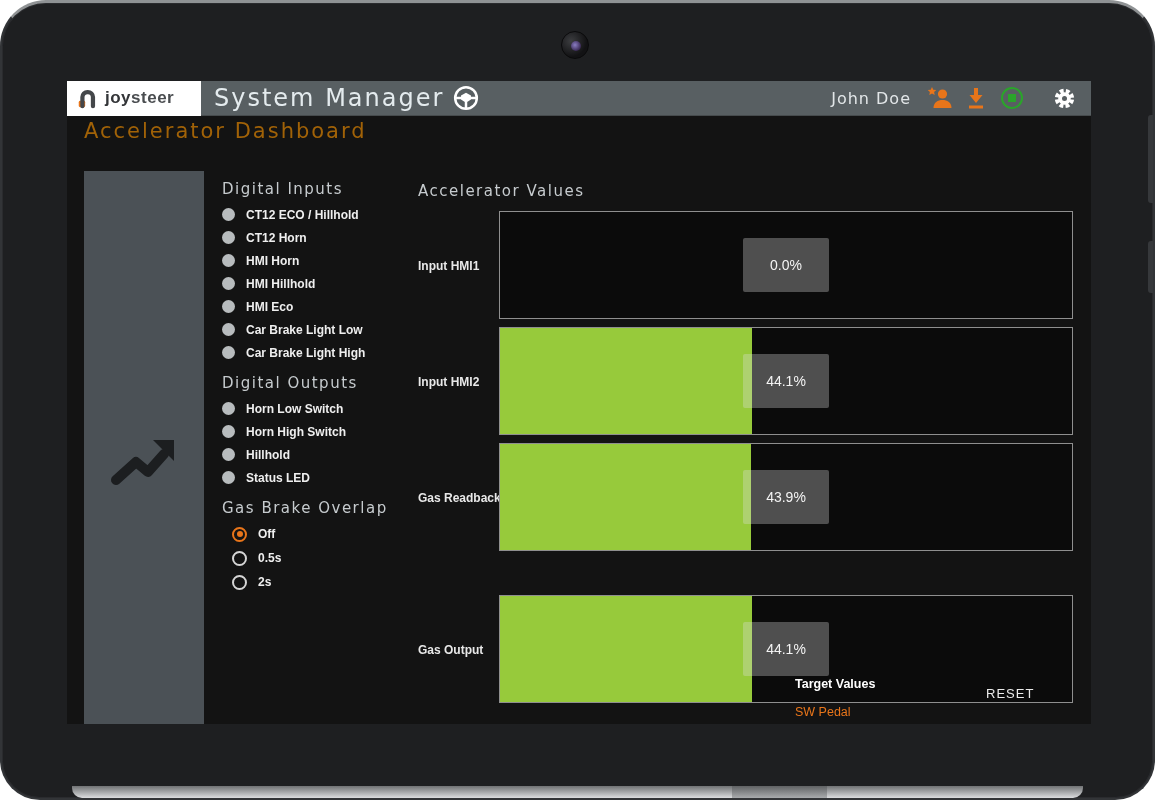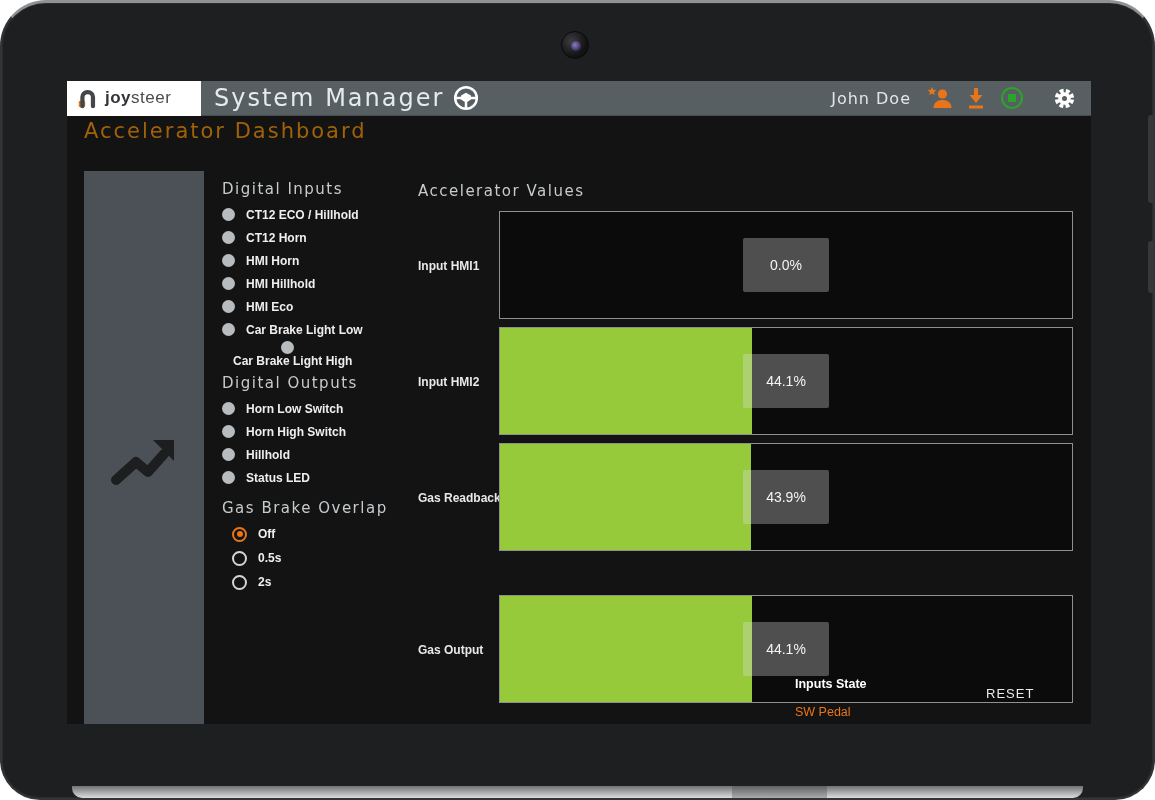--- a/index.html
+++ b/index.html
@@ -42,21 +42,21 @@
   
   .appbar {
     position:absolute; left:0; top:0; width:100%; height:35px;
     background:#585f62; border-bottom:1px solid #464b4d;
     display:flex; align-items:center;
   }
   .logo-box { width:134px; height:35px; background:#ffffff; display:flex; align-items:center; padding-left:9px; flex:none; }
   .logo-icon { width:22px; height:22px; flex:none; }
   .logo-text { margin-left:7px; font-size:17px; color:#333538; letter-spacing:0.5px; white-space:nowrap; }
   .logo-text b { font-weight:700; }
-  .logo-text span { font-weight:400; color:#4a4d50;text-align:right; }
+  .logo-text span { font-weight:700; color:#4a4d50;text-align:right; }
   .app-title {
     margin-left:13px; font-size:24px; color:#e4ebee; letter-spacing:2px;
     font-family:"DejaVu Sans", sans-serif; white-space:nowrap;
   }
   .wheel-icon { margin-left:9px; width:26px; height:26px; }
   .appbar-right { margin-left:auto; display:flex; align-items:center; padding-right:10px; }
   .user-name { font-size:16px; color:#e2e6e8; letter-spacing:1px; margin-right:16px; font-family:"DejaVu Sans", sans-serif; }
   .icon-btn { width:26px; height:26px; display:flex; align-items:center; justify-content:center; margin-right:10px; }
   .icon-btn.gear { margin-left:16px; margin-right:4px; }
   .status-ring { width:22px; height:22px; border:2px solid #2aa52a; border-radius:50%; display:flex; align-items:center; justify-content:center; }
@@ -210,21 +210,21 @@
         <div class="led-label">HMI Hillhold</div>
       </div>
     <div class="led-row" style="top:214px;">
         <div class="led"></div>
         <div class="led-label">HMI Eco</div>
       </div>
     <div class="led-row" style="top:237px;">
         <div class="led"></div>
         <div class="led-label">Car Brake Light Low</div>
       </div>
-    <div class="led-row" style="top:260px;flex-direction:column;">
+    <div class="led-row" style="top:260px;">
         <div class="led"></div>
         <div class="led-label">Car Brake Light High</div>
       </div>
 
     <div class="sec-heading" style="top:293px; left:155px;">Digital Outputs</div>
     <div class="led-row" style="top:316px;">
         <div class="led"></div>
         <div class="led-label">Horn Low Switch</div>
       </div>
     <div class="led-row" style="top:339px;">
@@ -279,19 +279,19 @@
     </div>
     <div class="bar-row" style="top:478px;margin-top:36px;">
       <div class="bar-label">Gas Output</div>
       <div class="bar-track">
         <div class="bar-fill" style="width: 44.1%;"></div>
         <div class="bar-badge">44.1%</div>
       </div>
     </div>
 
     <div class="ts-block">
-      <div class="ts-label">Inputs State</div>
+      <div class="ts-label">Target Values</div>
       <div class="ts-value">SW Pedal</div>
     </div>
     <button class="reset-btn">RESET</button>
 
   </div>
 </div>
 
 </body></html>

